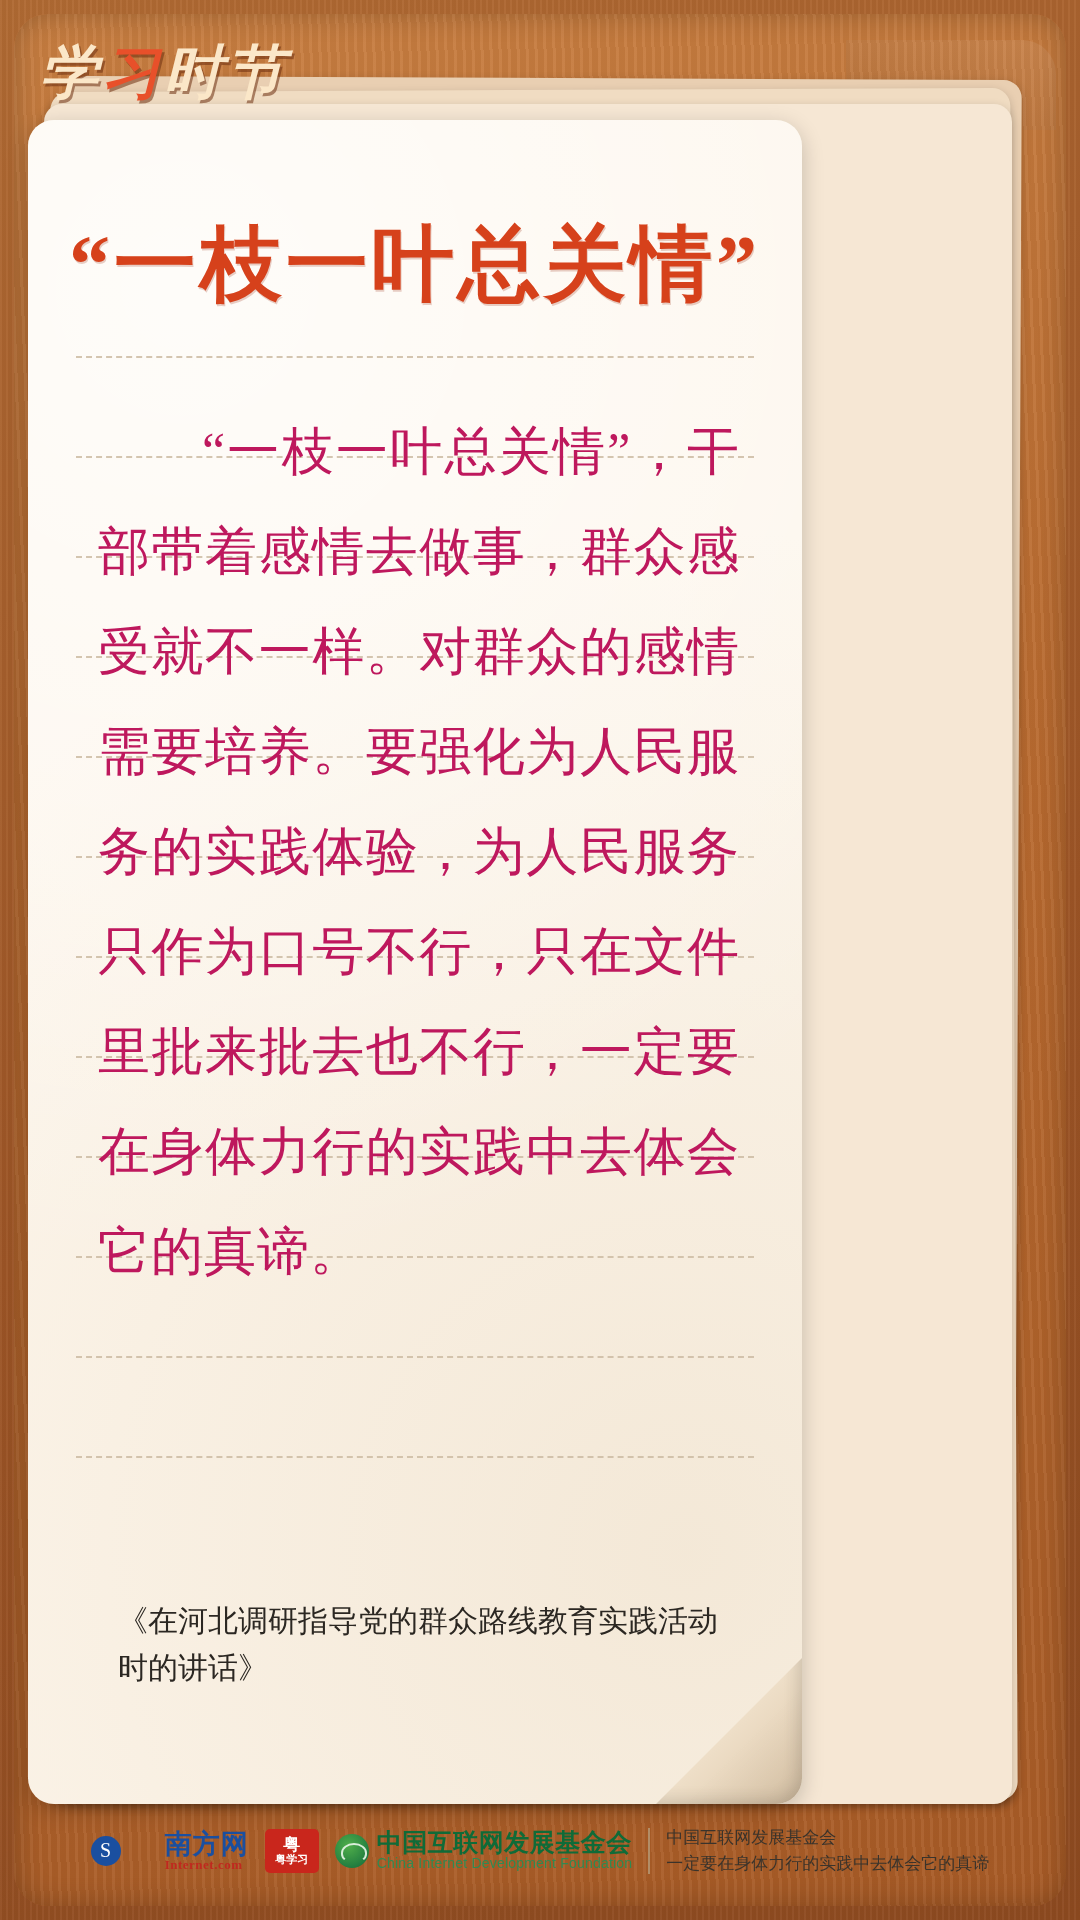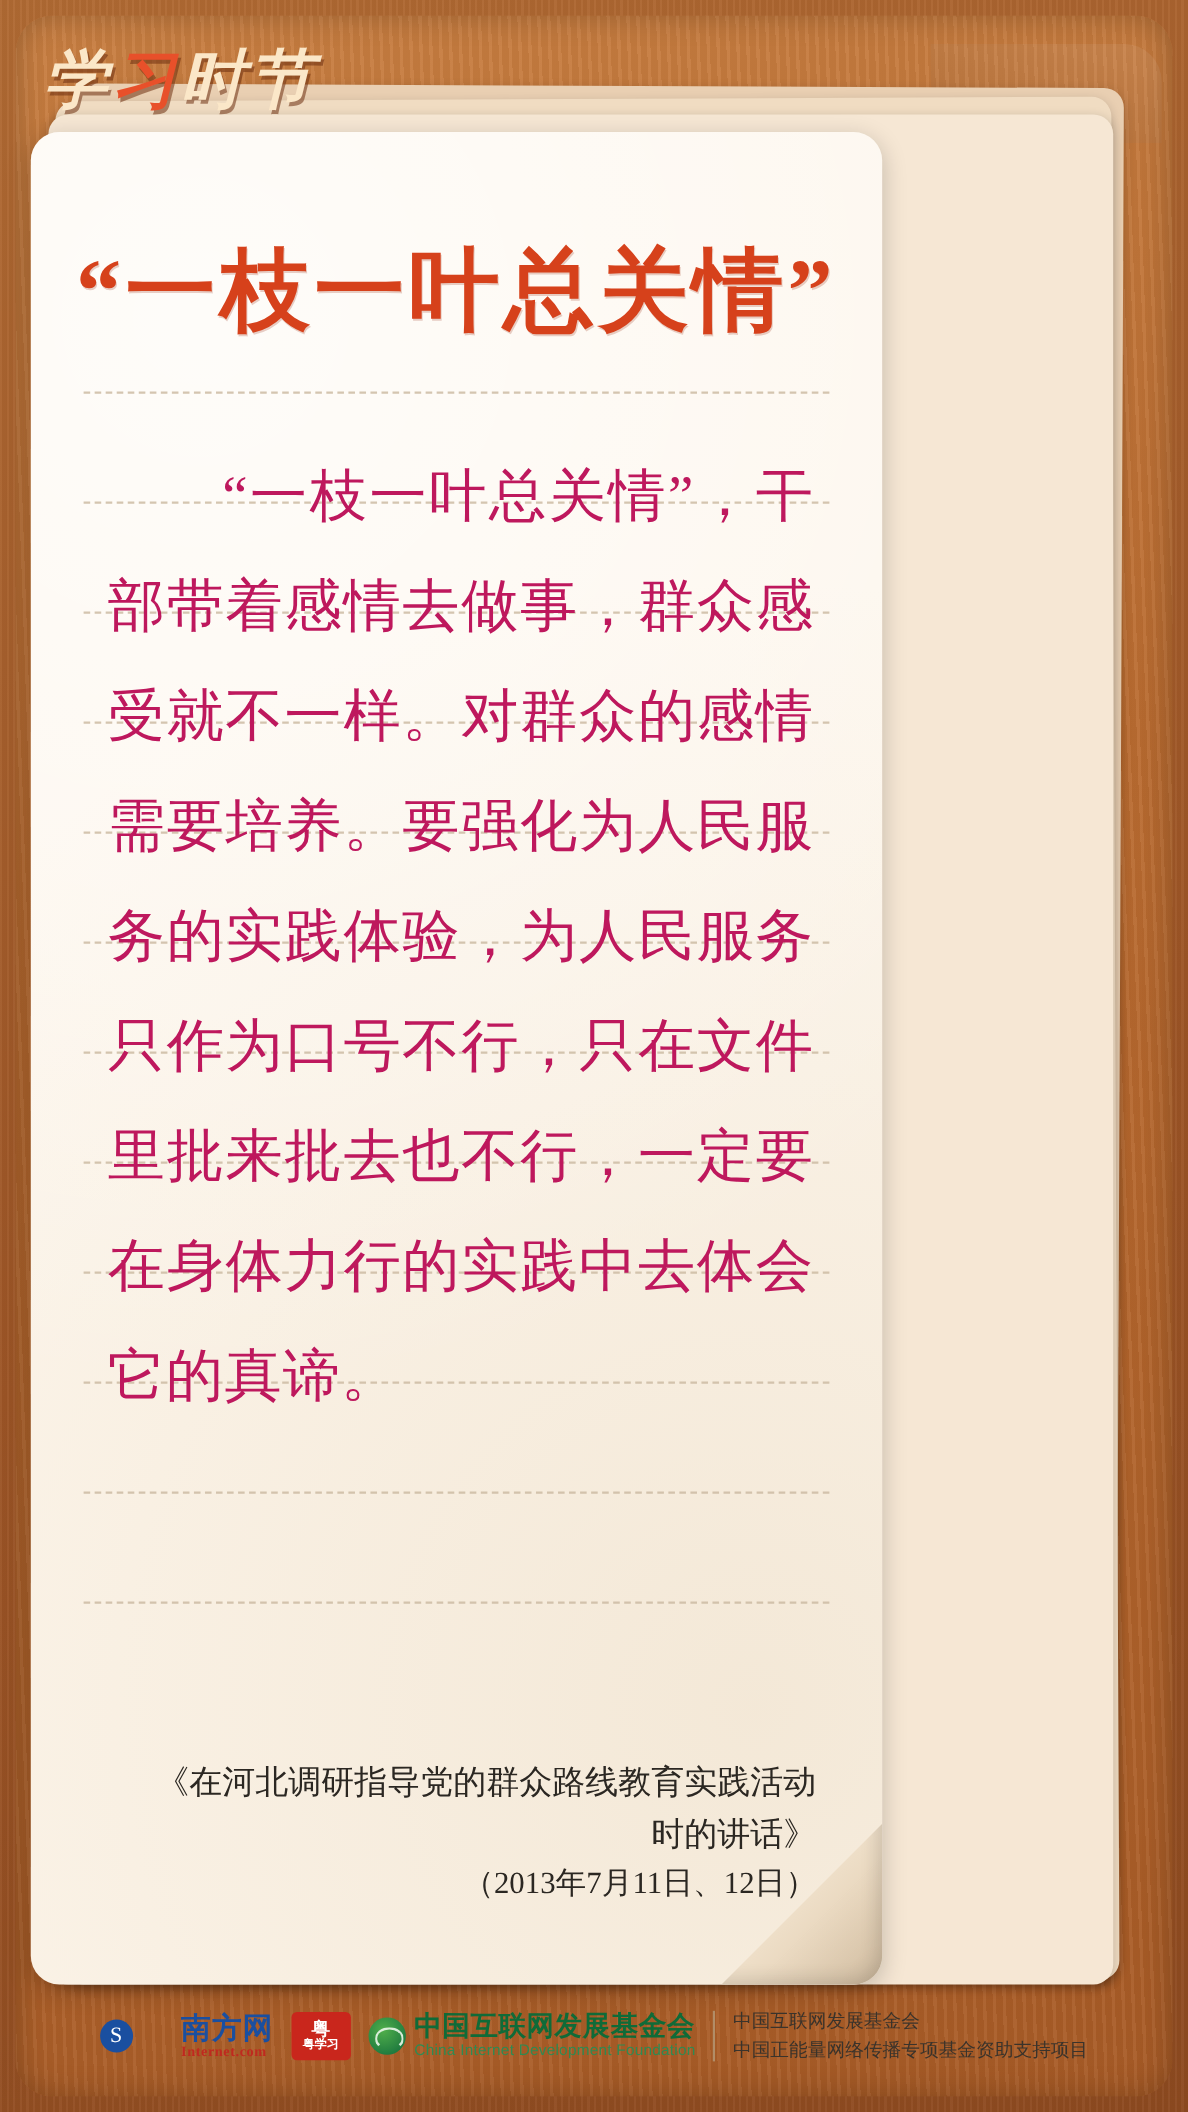--- a/index.html
+++ b/index.html
@@ -197,21 +197,20 @@
   
   .source {
     position: absolute;
     left: 90px;
     right: 60px;
     top: 1478px;
     font-family: "Liberation Serif", serif;
     font-size: 30px;
     line-height: 1.55;
     color: #2b2722;
-    text-align: right;
   }
   .source .src-date {
     font-size: 28px;
   }
 
   
   .footer {
     position: absolute;
     left: 0; right: 0;
     bottom: 44px;
@@ -366,21 +365,20 @@
       <div class="rule" style="top:800px"></div>
       <div class="rule" style="top:900px"></div>
       <div class="rule" style="top:1000px"></div>
       <div class="rule" style="top:1100px"></div>
     </div>
 
     <div class="body-text">“一枝一叶总关情”，干部带着感情去做事，群众感受就不一样。对群众的感情需要培养。要强化为人民服务的实践体验，为人民服务只作为口号不行，只在文件里批来批去也不行，一定要在身体力行的实践中去体会它的真谛。</div>
 
     <div class="source">
       <div>《在河北调研指导党的群众路线教育实践活动时的讲话》</div>
-      <div class="src-date">（2013年7月11日、12日）</div>
     </div>
 
     <div class="curl"></div>
     <div class="curl-edge"></div>
   </div>
 
   <div class="footer">
 
     <div class="logo">
       <span class="southcn-icon">S</span>
@@ -402,18 +400,18 @@
       <span class="cidf-text">
         <span class="cidf-cn" style="display:block">中国互联网发展基金会</span>
         <span class="cidf-en" style="display:block">China Internet Development Foundation</span>
       </span>
     </div>
 
     <div class="divider-v"></div>
 
     <div class="support-text">
       <div>中国互联网发展基金会</div>
-      <div>中国正能量网络传播专项基金资助支持项目</div>
+      <div>一定要在身体力行的实践中去体会它的真谛</div>
     </div>
 
   </div>
 
 </div>
 
 </body></html>

